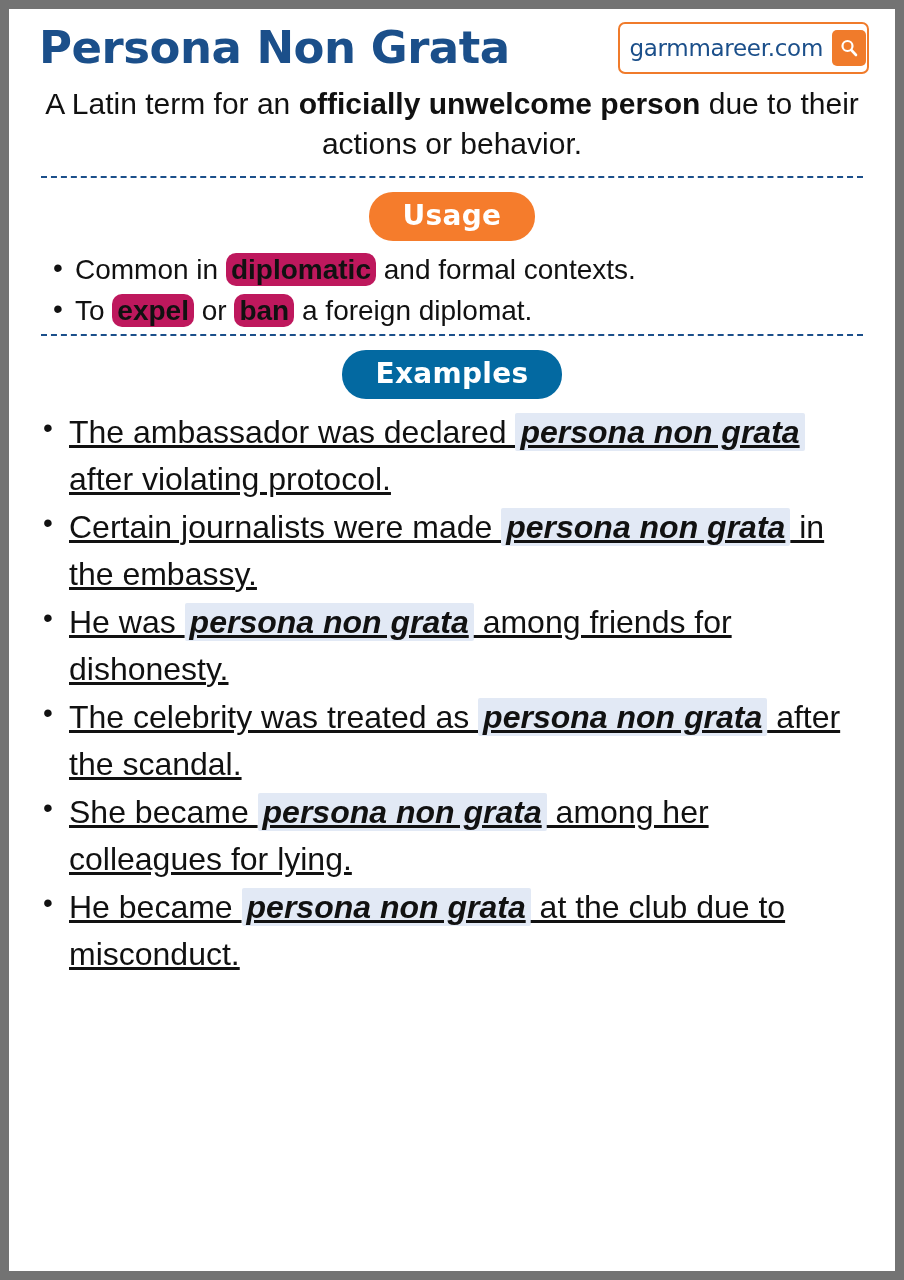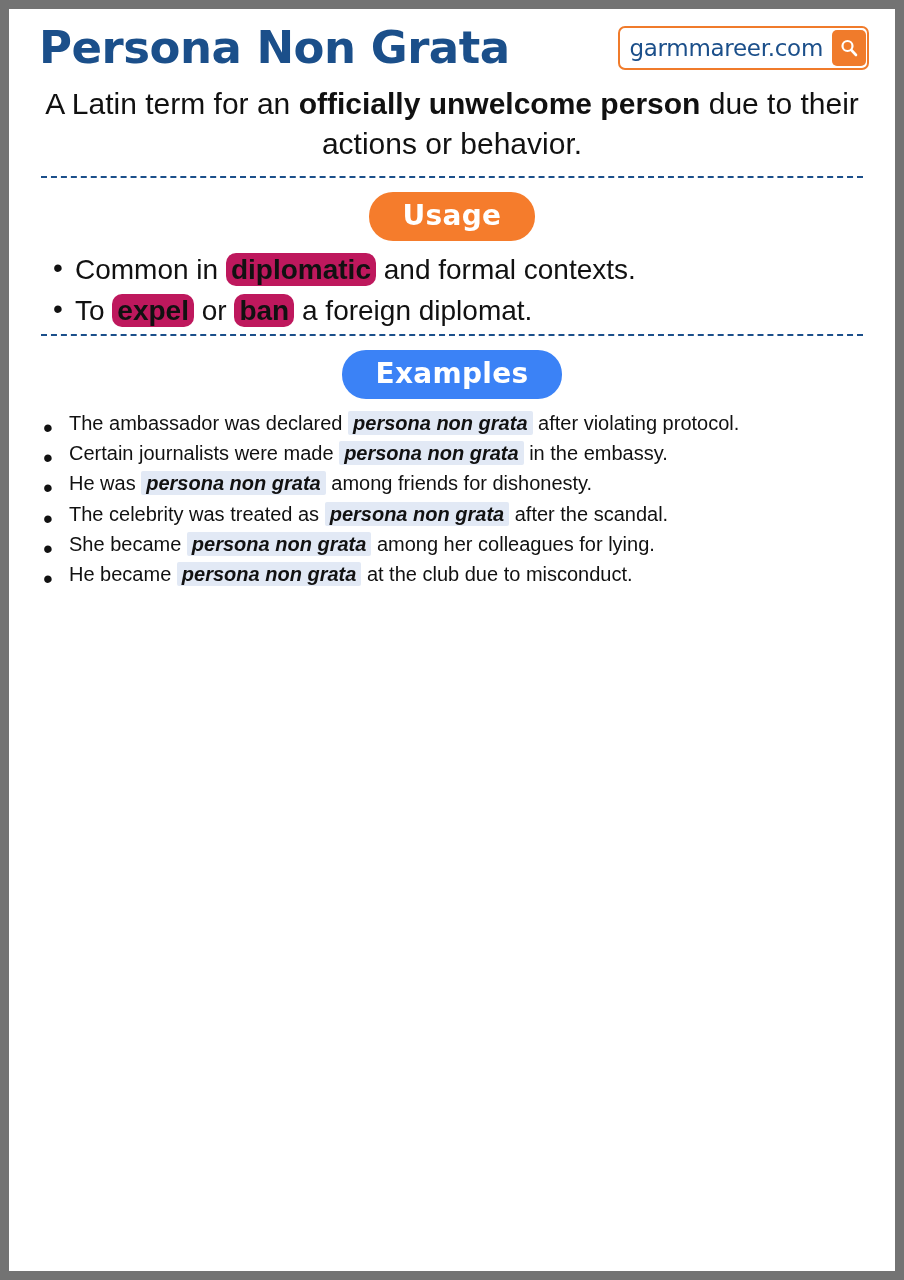--- a/index.html
+++ b/index.html
@@ -34,21 +34,21 @@
     font-weight: bold;
     color: #1b4f8a;
     letter-spacing: -0.5px;
     white-space: nowrap;
   }
   .site-box {
     display: flex;
     align-items: center;
     border: 2px solid #f07b2b;
     border-radius: 7px;
-    height: 44px;
+    height: 52px;
     padding: 0 0 0 10px;
     background: #ffffff;
   }
   .site-url {
     font-family: "DejaVu Sans", sans-serif;
     font-size: 23px;
     color: #1b4f8a;
     letter-spacing: -0.3px;
     padding-right: 9px;
   }
@@ -87,21 +87,21 @@
     font-family: "DejaVu Sans", sans-serif;
     font-size: 28px;
     font-weight: bold;
     color: #ffffff;
     border-radius: 24px;
     padding: 7px 34px 9px 34px;
     margin: 14px 0 10px 0;
     letter-spacing: 0.3px;
   }
   .pill.usage { background: #f57c2c; }
-  .pill.examples { background: #3b82f6; }
+  .pill.examples { background: #0369a1; }
 
   
   ul.items {
     list-style: none;
     padding: 0 6px 0 12px;
   }
   ul.items li {
     position: relative;
     padding-left: 30px;
     font-size: 28px;
@@ -123,21 +123,21 @@
     padding: 1px 5px;
     border-radius: 10px;
   }
   .hl-blue {
     background: #e2e9f5;
     font-weight: bold;
     font-style: italic;
     padding: 1px 5px;
     border-radius: 2px;
   }
-  .examples ul.items li { font-size: 20px; line-height: 1.47; margin-bottom: 1px; }
+  .examples ul.items li { font-size: 32px; line-height: 1.47; margin-bottom: 1px; text-decoration: underline; }
   .examples ul.items { padding-left: 6px; }
   .examples ul.items li::before { left: 4px; }
 </style>
 </head>
 <body>
 
 <div class="page">
   <div class="inner">
 
     <div class="header">

